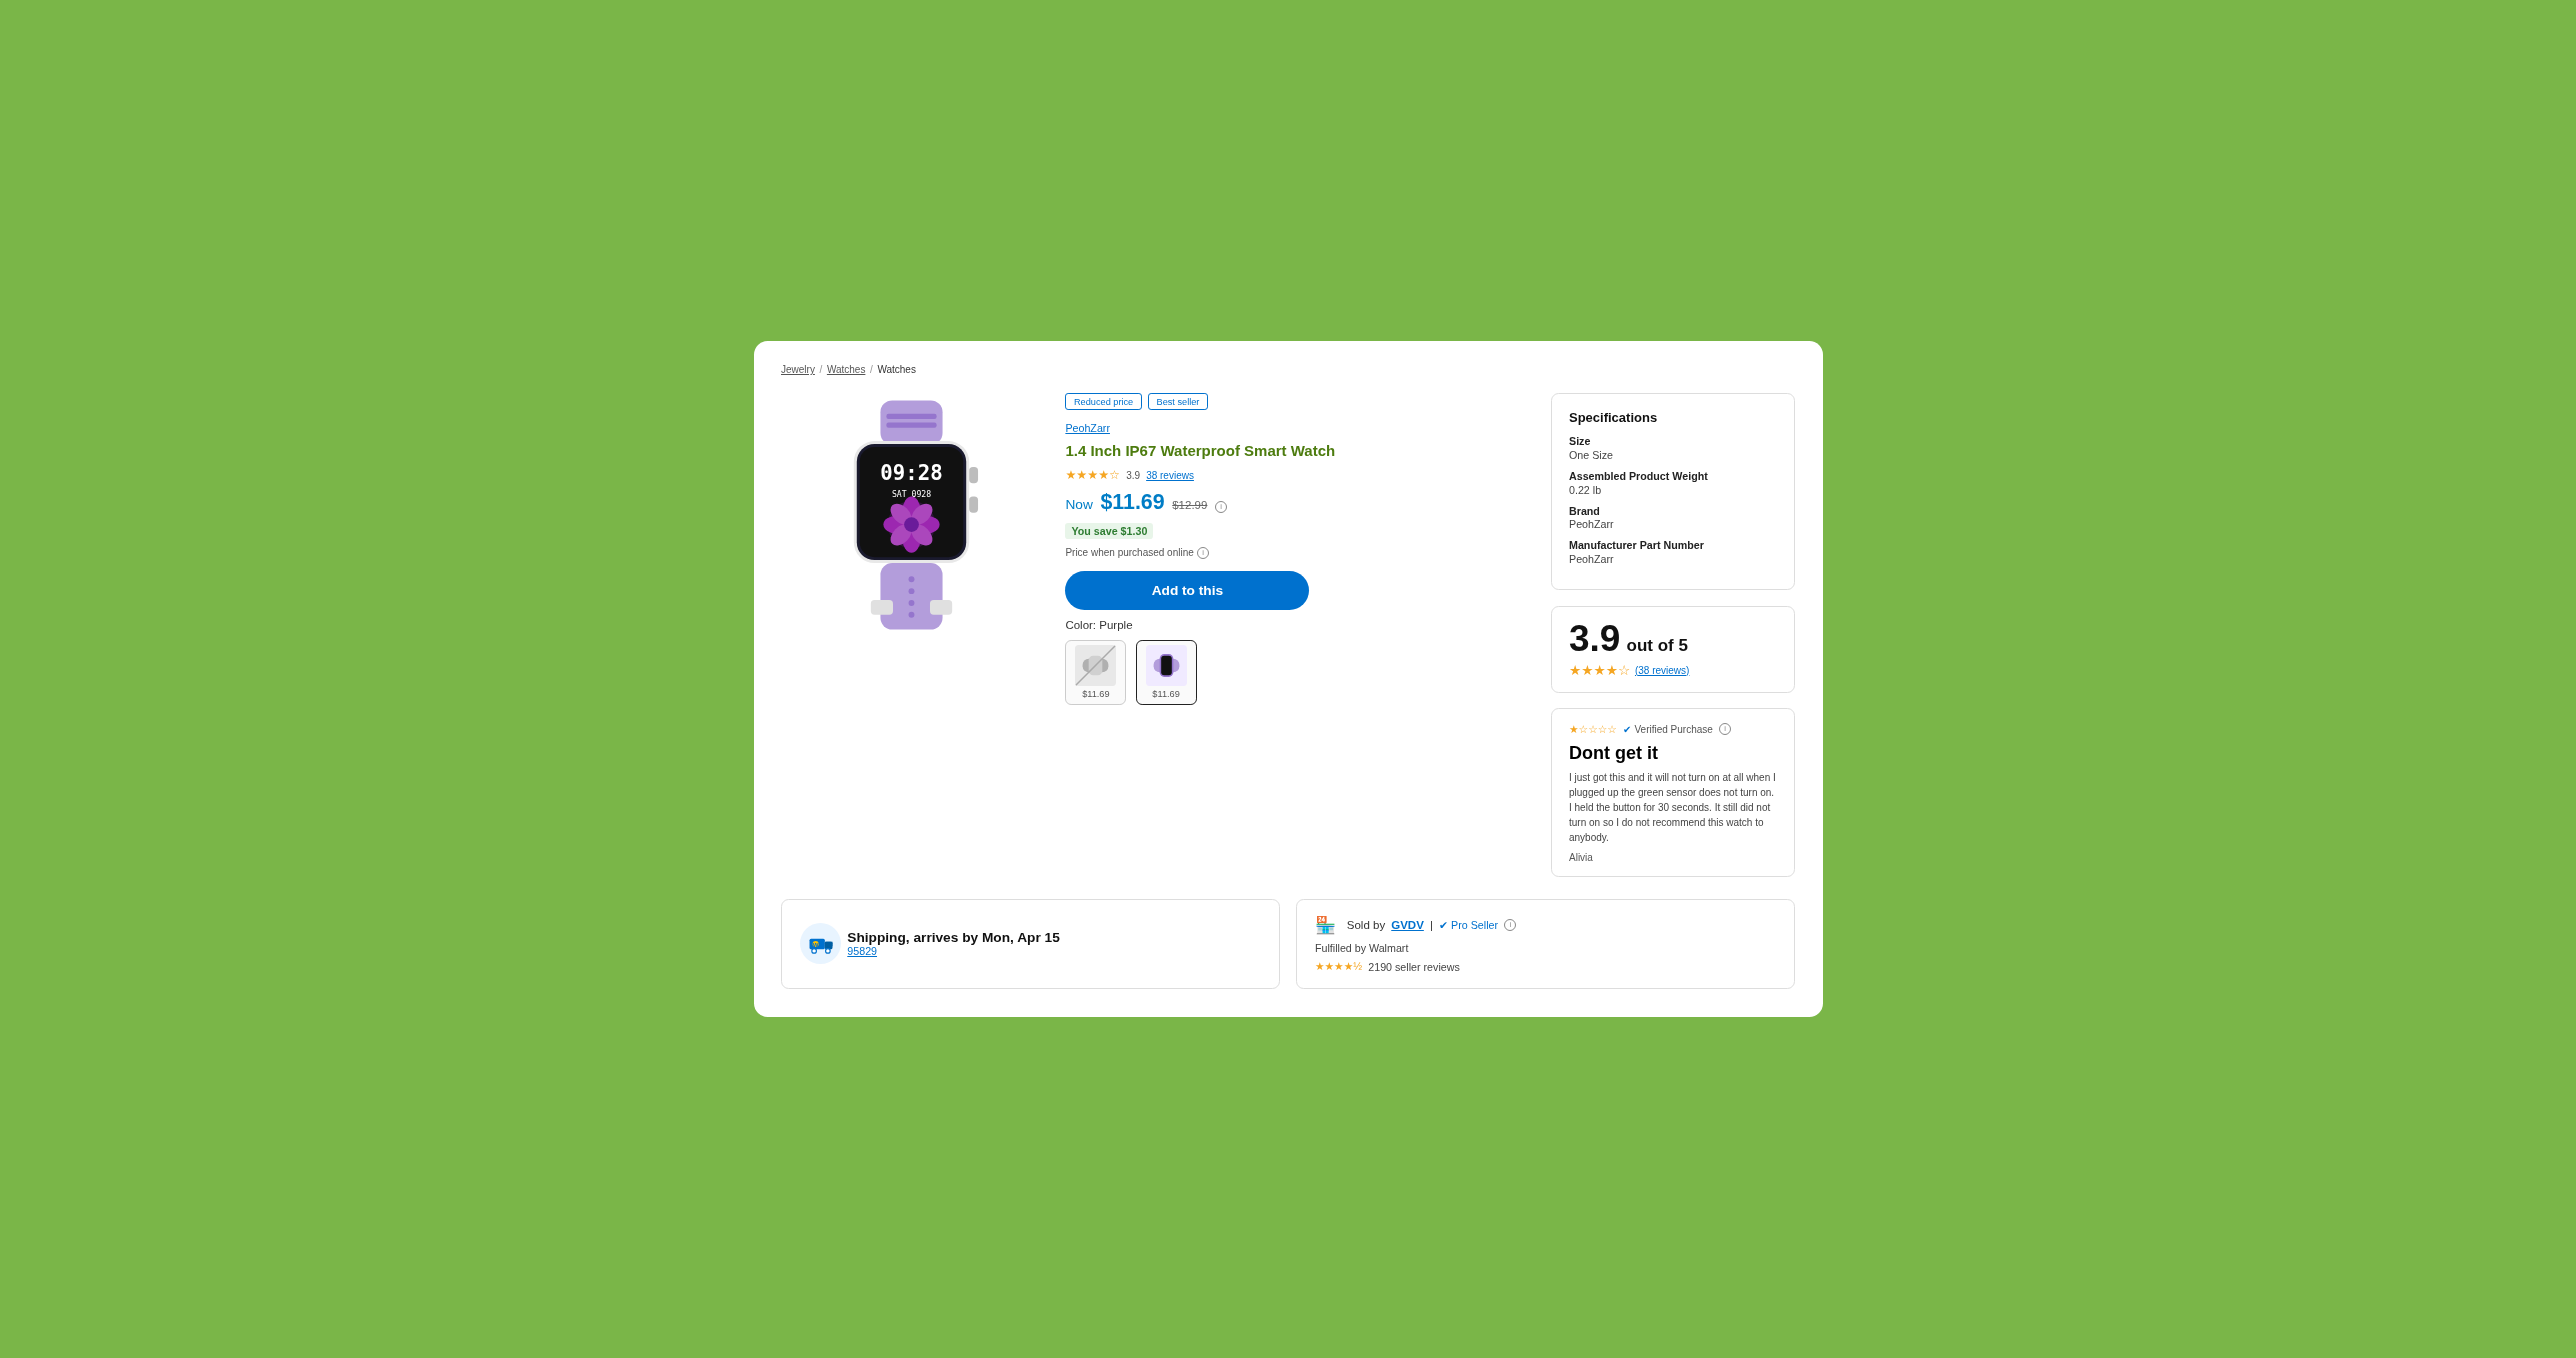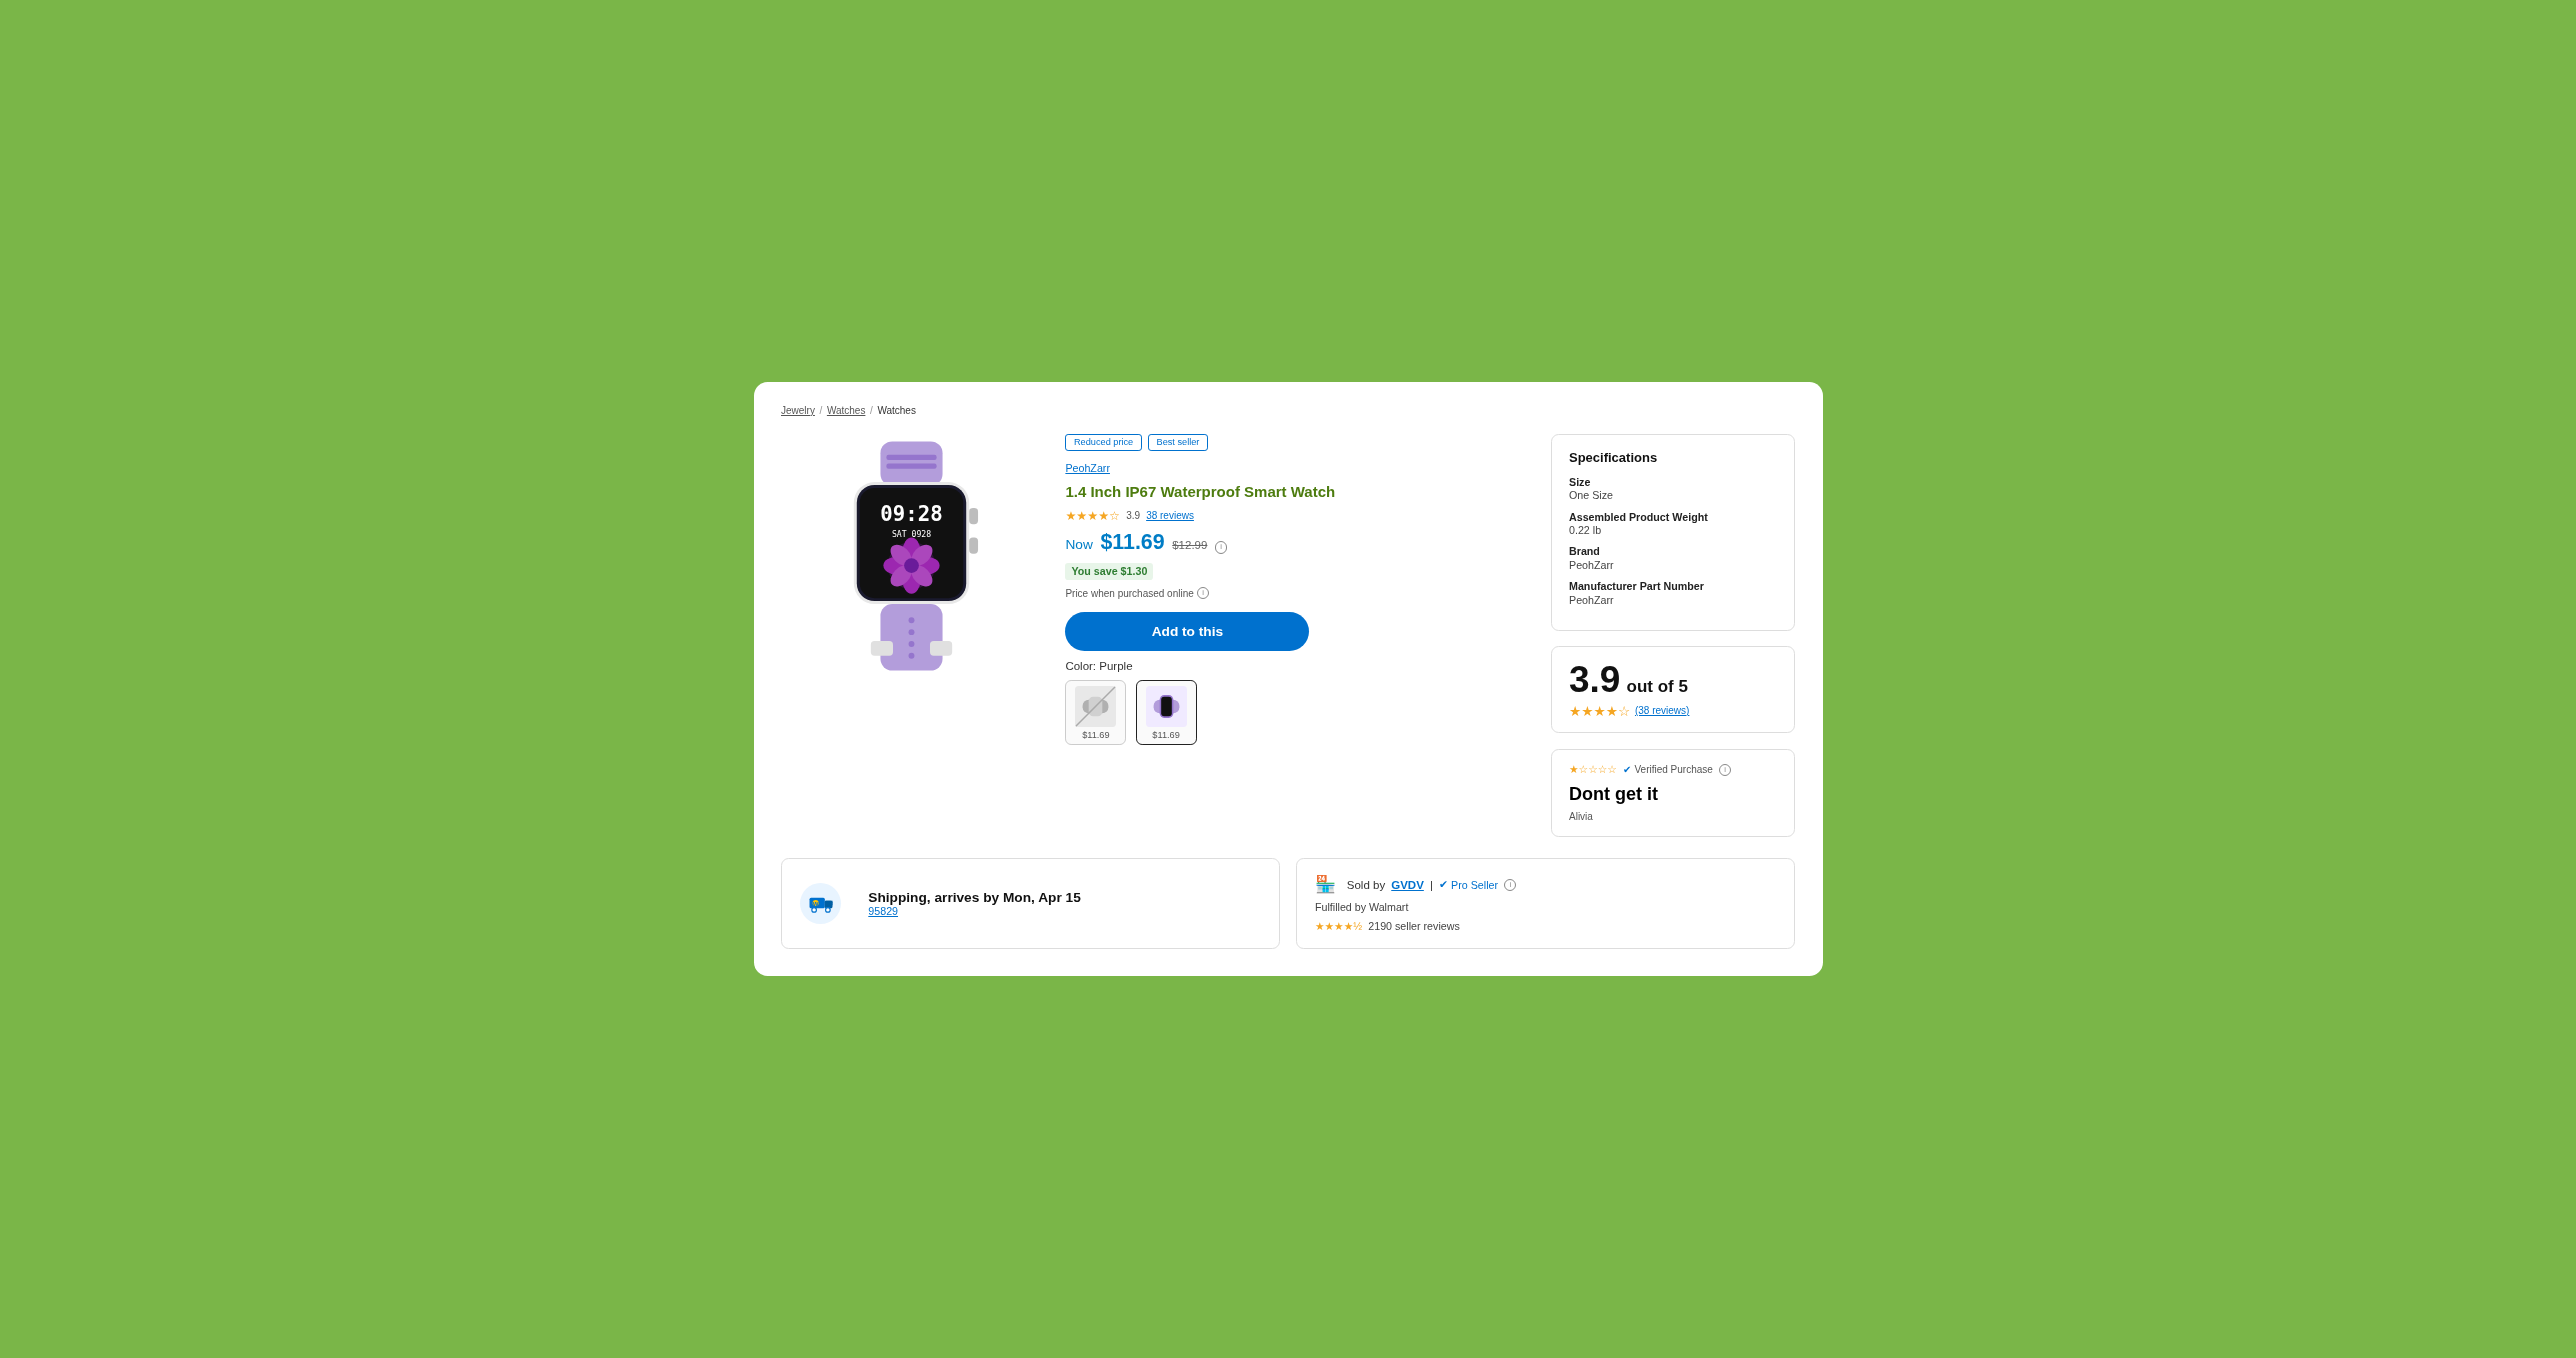--- a/index.html
+++ b/index.html
@@ -261,21 +261,21 @@
       grid-template-columns: 1fr 1fr;
       gap: 15.3px;
       margin-top: 21.4px;
     }
     .shipping-box {
       border: 1.1px solid #ddd;
       border-radius: 7.6px;
       padding: 15.3px 18.3px;
       display: flex;
       align-items: center;
-      gap: 27px;
+      gap: 6px;
       background: #fff;
     }
     .truck-icon {
       width: 41px;
       height: 41px;
       background: #e8f4ff;
       border-radius: 50%;
       display: flex;
       align-items: center;
       justify-content: center;
@@ -485,20 +485,21 @@
       <div class="review-box">
         <div class="review-header">
           <span class="review-stars">★☆☆☆☆</span>
           <span class="verified-badge">
             <span style="color:#0071ce">✔</span>
             <span>Verified Purchase</span>
           </span>
           <span class="info-icon">i</span>
         </div>
         <div class="review-title">Dont get it</div>
+        <div class="review-body">I just got this and it will not turn on at all when I plugged up the green sensor does not turn on. I held the button for 30 seconds. It still did not turn on so I do not recommend this watch to anybody.</div>
         <div class="review-author">Alivia</div>
       </div>
     </div>
   </div>
 
   <div class="bottom-row">
 
     <div class="shipping-box">
       <div class="truck-icon">
 

